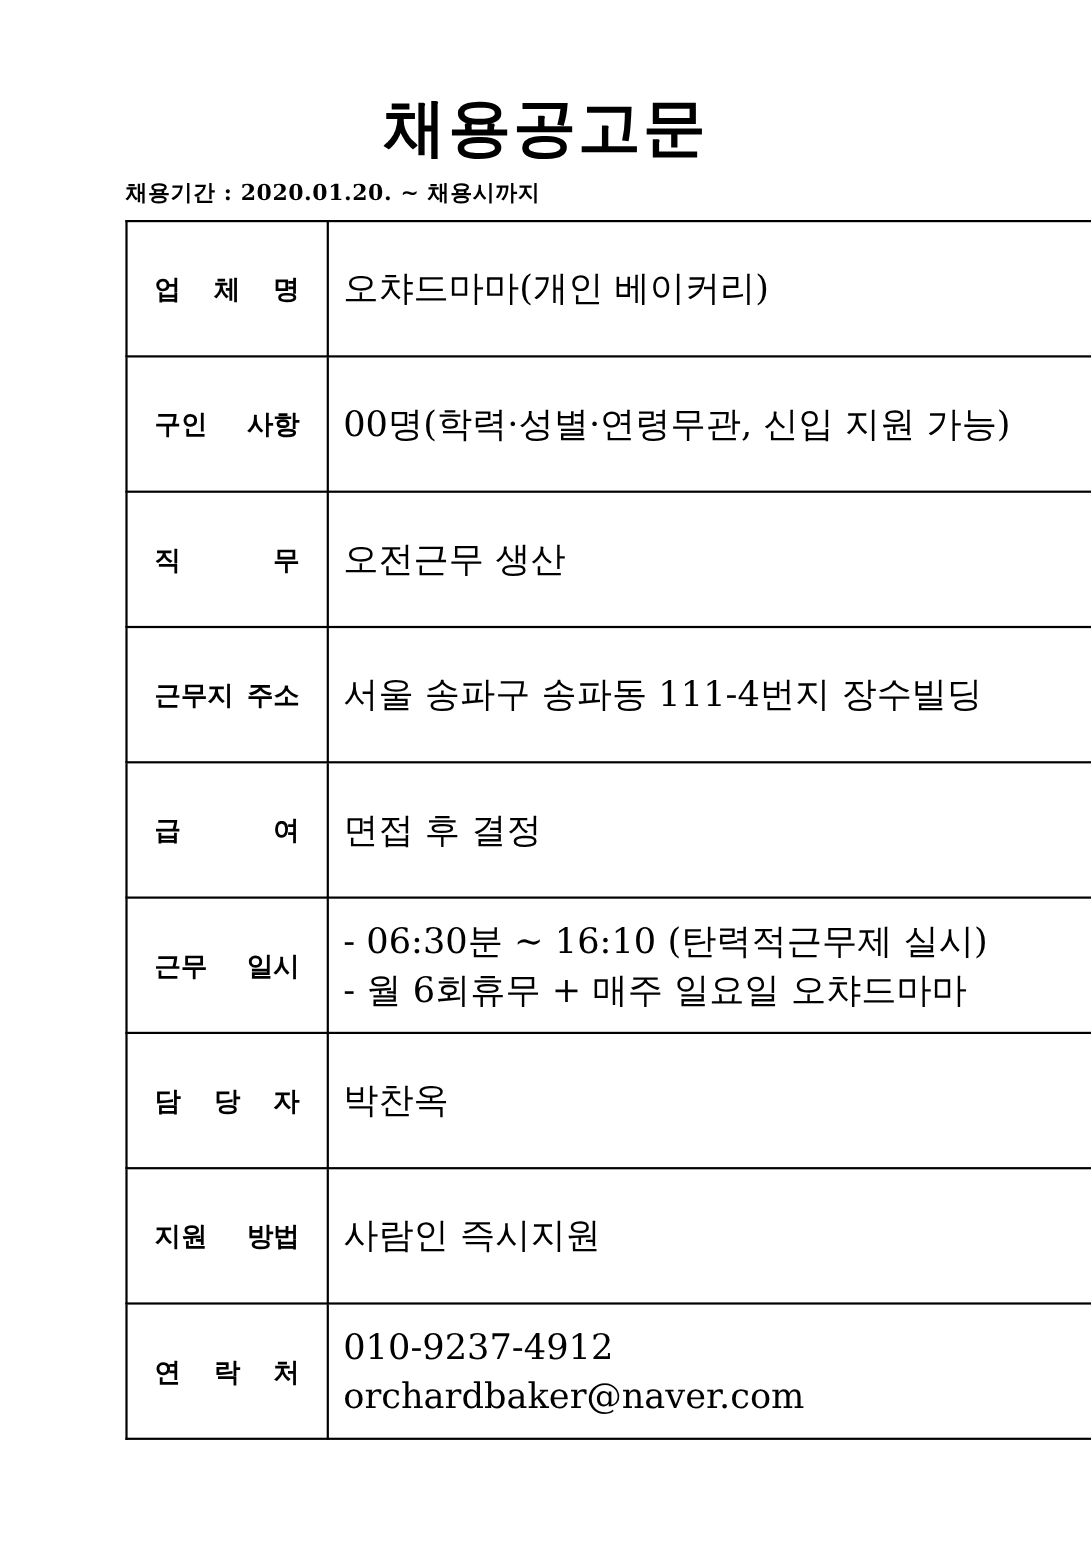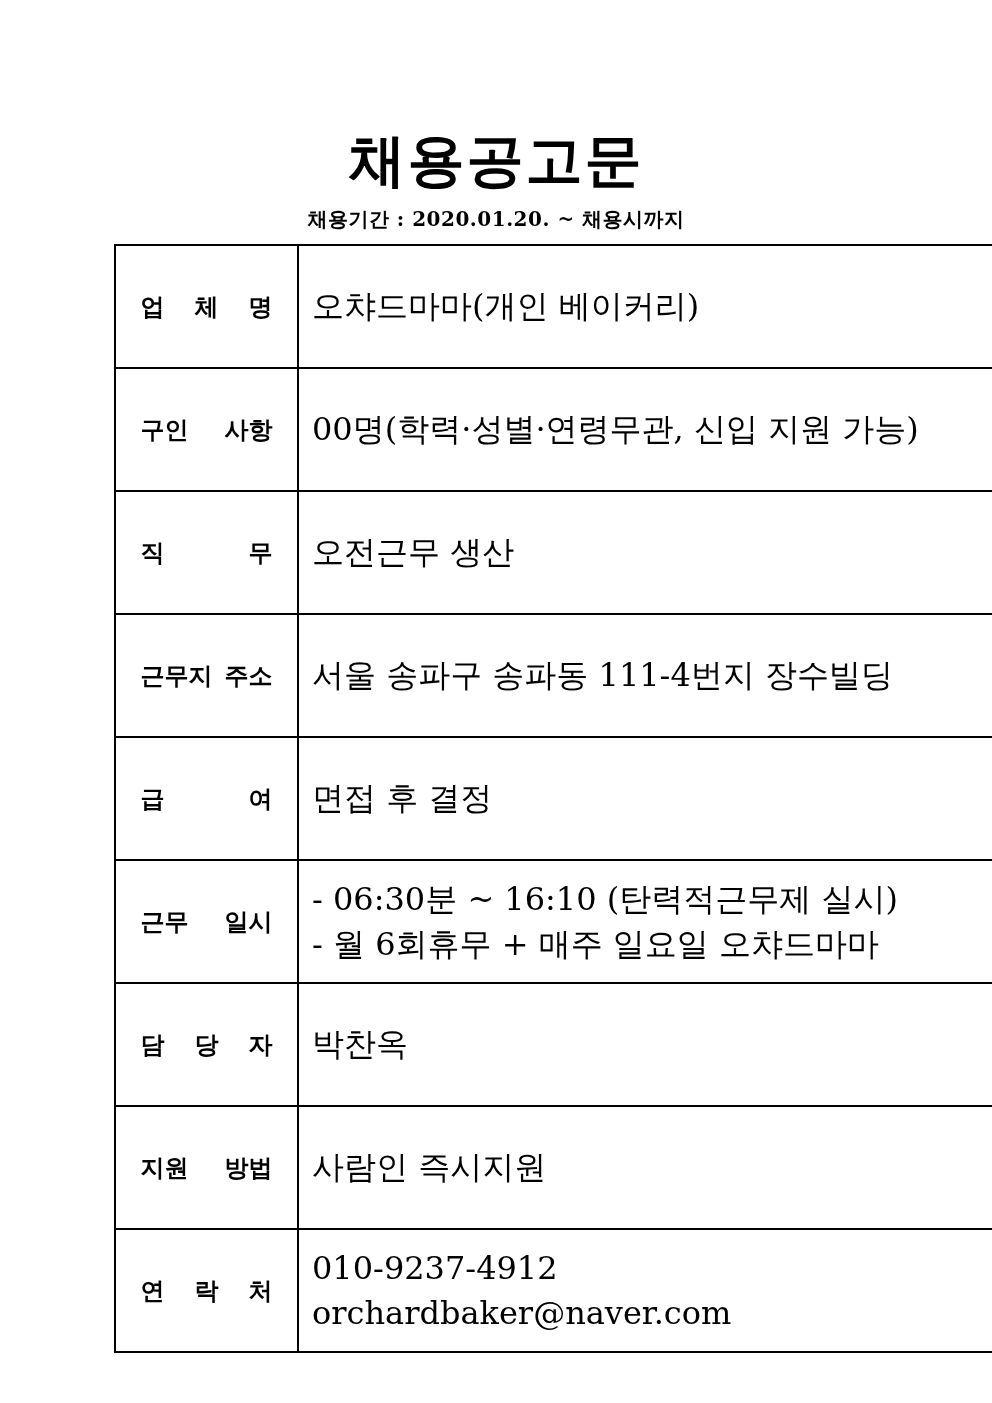--- a/index.html
+++ b/index.html
@@ -15,24 +15,23 @@
     width: 764px;
     margin: 0 auto;
     padding-top: 80px;
   }
   .doc-title {
     text-align: center;
     font-size: 57px;
     font-weight: 800;
     letter-spacing: 2px;
     line-height: 72px;
-    margin-top: 44px;
   }
   .recruit-period {
-    text-align: center;
+    text-align: left;
     font-size: 20px;
     font-weight: 700;
     margin-top: 10px;
     letter-spacing: 0.5px;
   }
   table.job-table {
     border-collapse: collapse;
     table-layout: fixed;
     width: 900px;
     margin-top: 11px;

